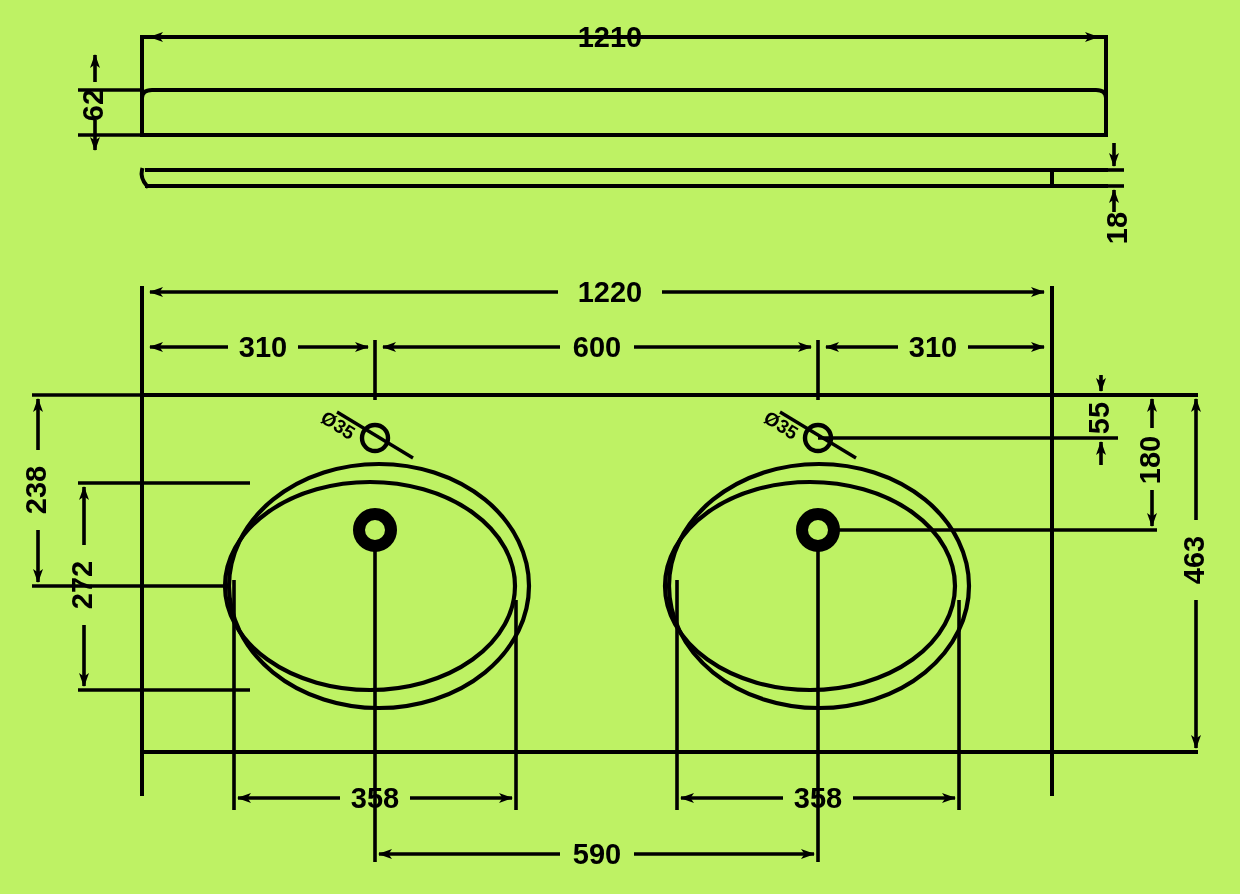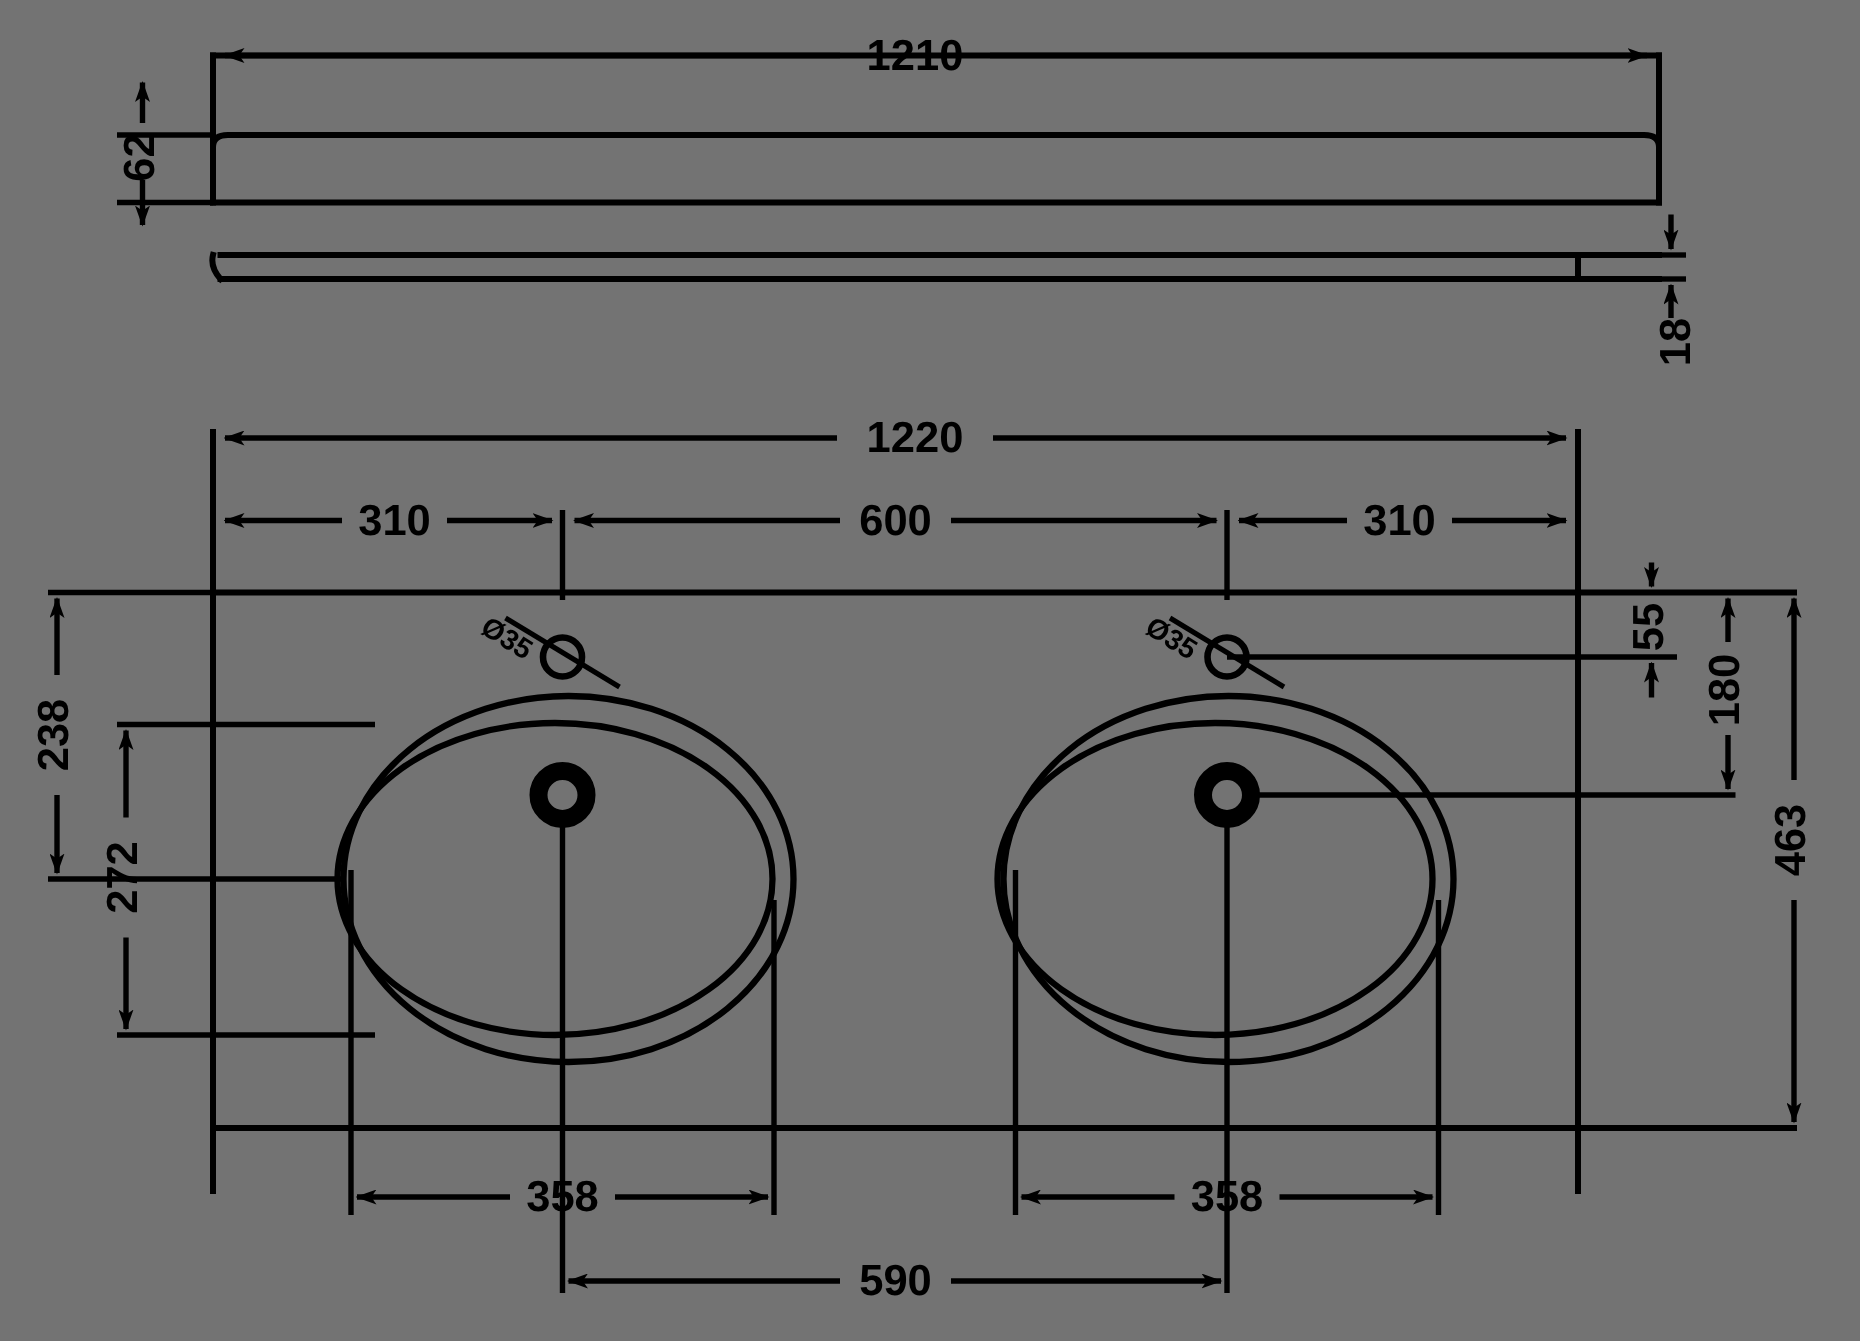--- a/index.html
+++ b/index.html
@@ -8,21 +8,21 @@
     padding: 0;
     background: #ffffff;
   }
   body {
     font-family: "Liberation Sans", sans-serif;
   }
   #drawing-root {
     position: relative;
     width: 1240px;
     height: 894px;
-    background: #737373;
+    background: #bef264;
     overflow: hidden;
   }
   svg#drawing-svg {
     display: block;
     width: 1240px;
     height: 894px;
   }
   .obj-line {
     stroke: #000000;
     stroke-width: 4;

